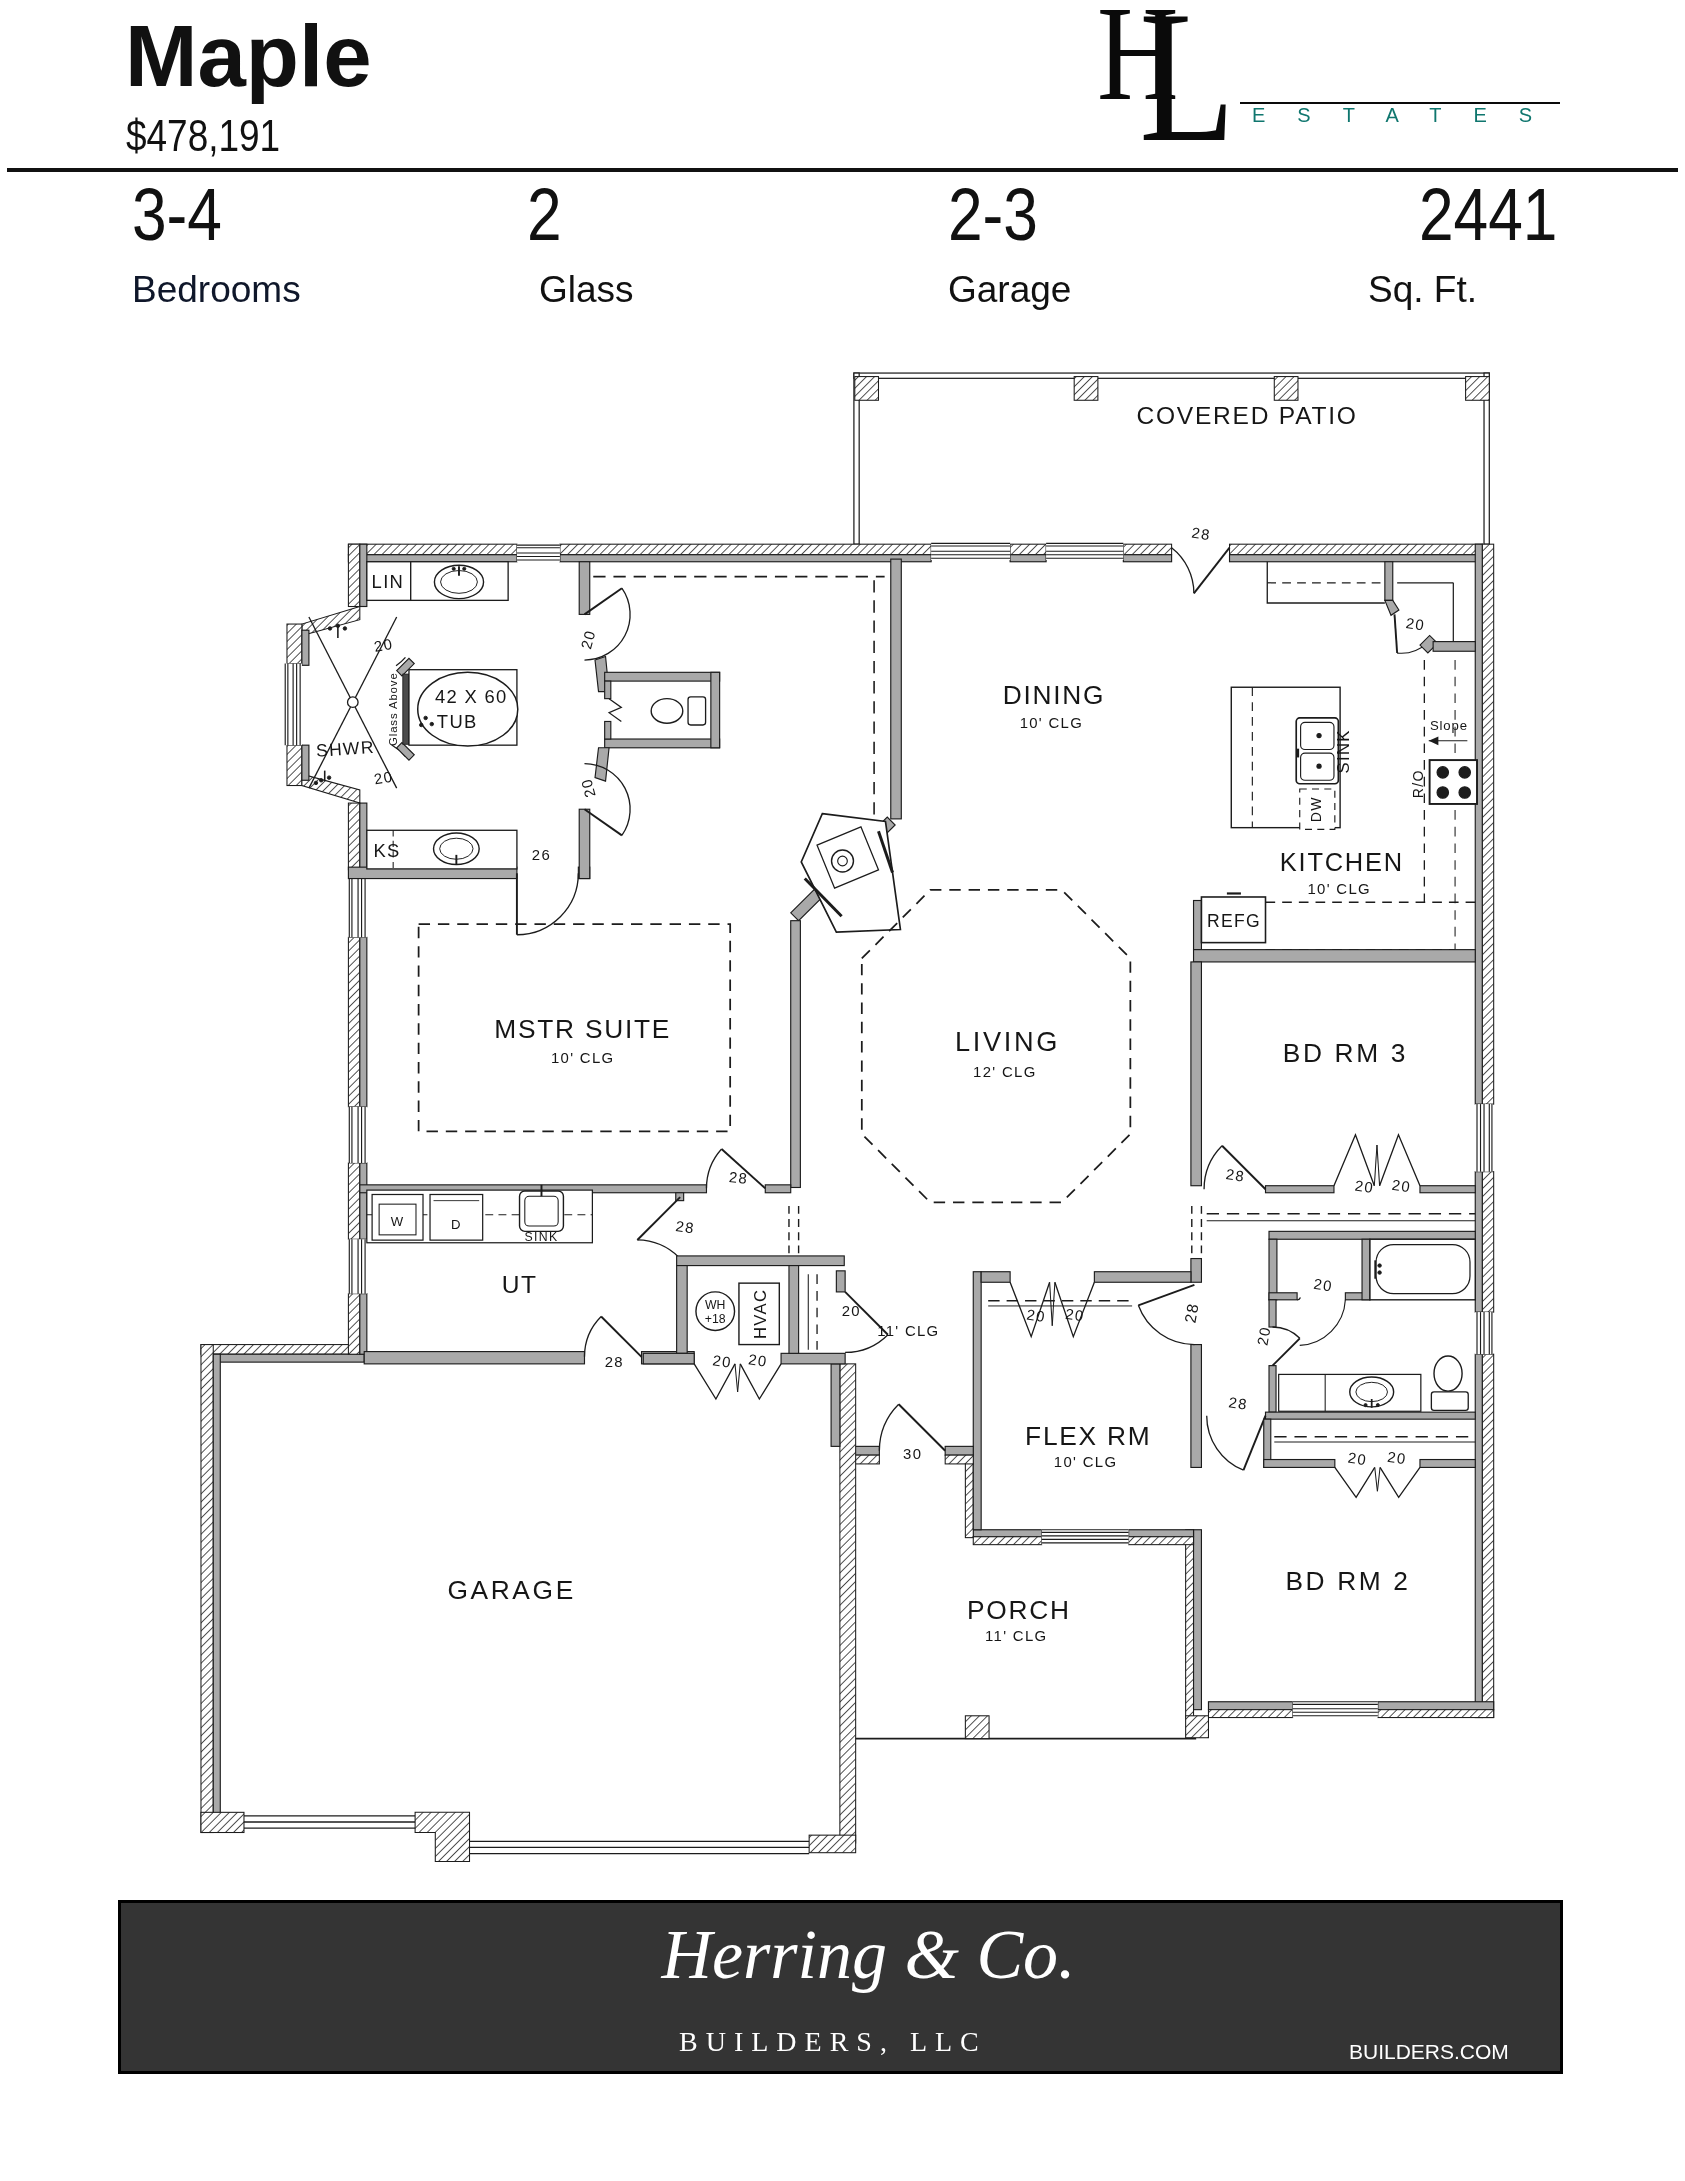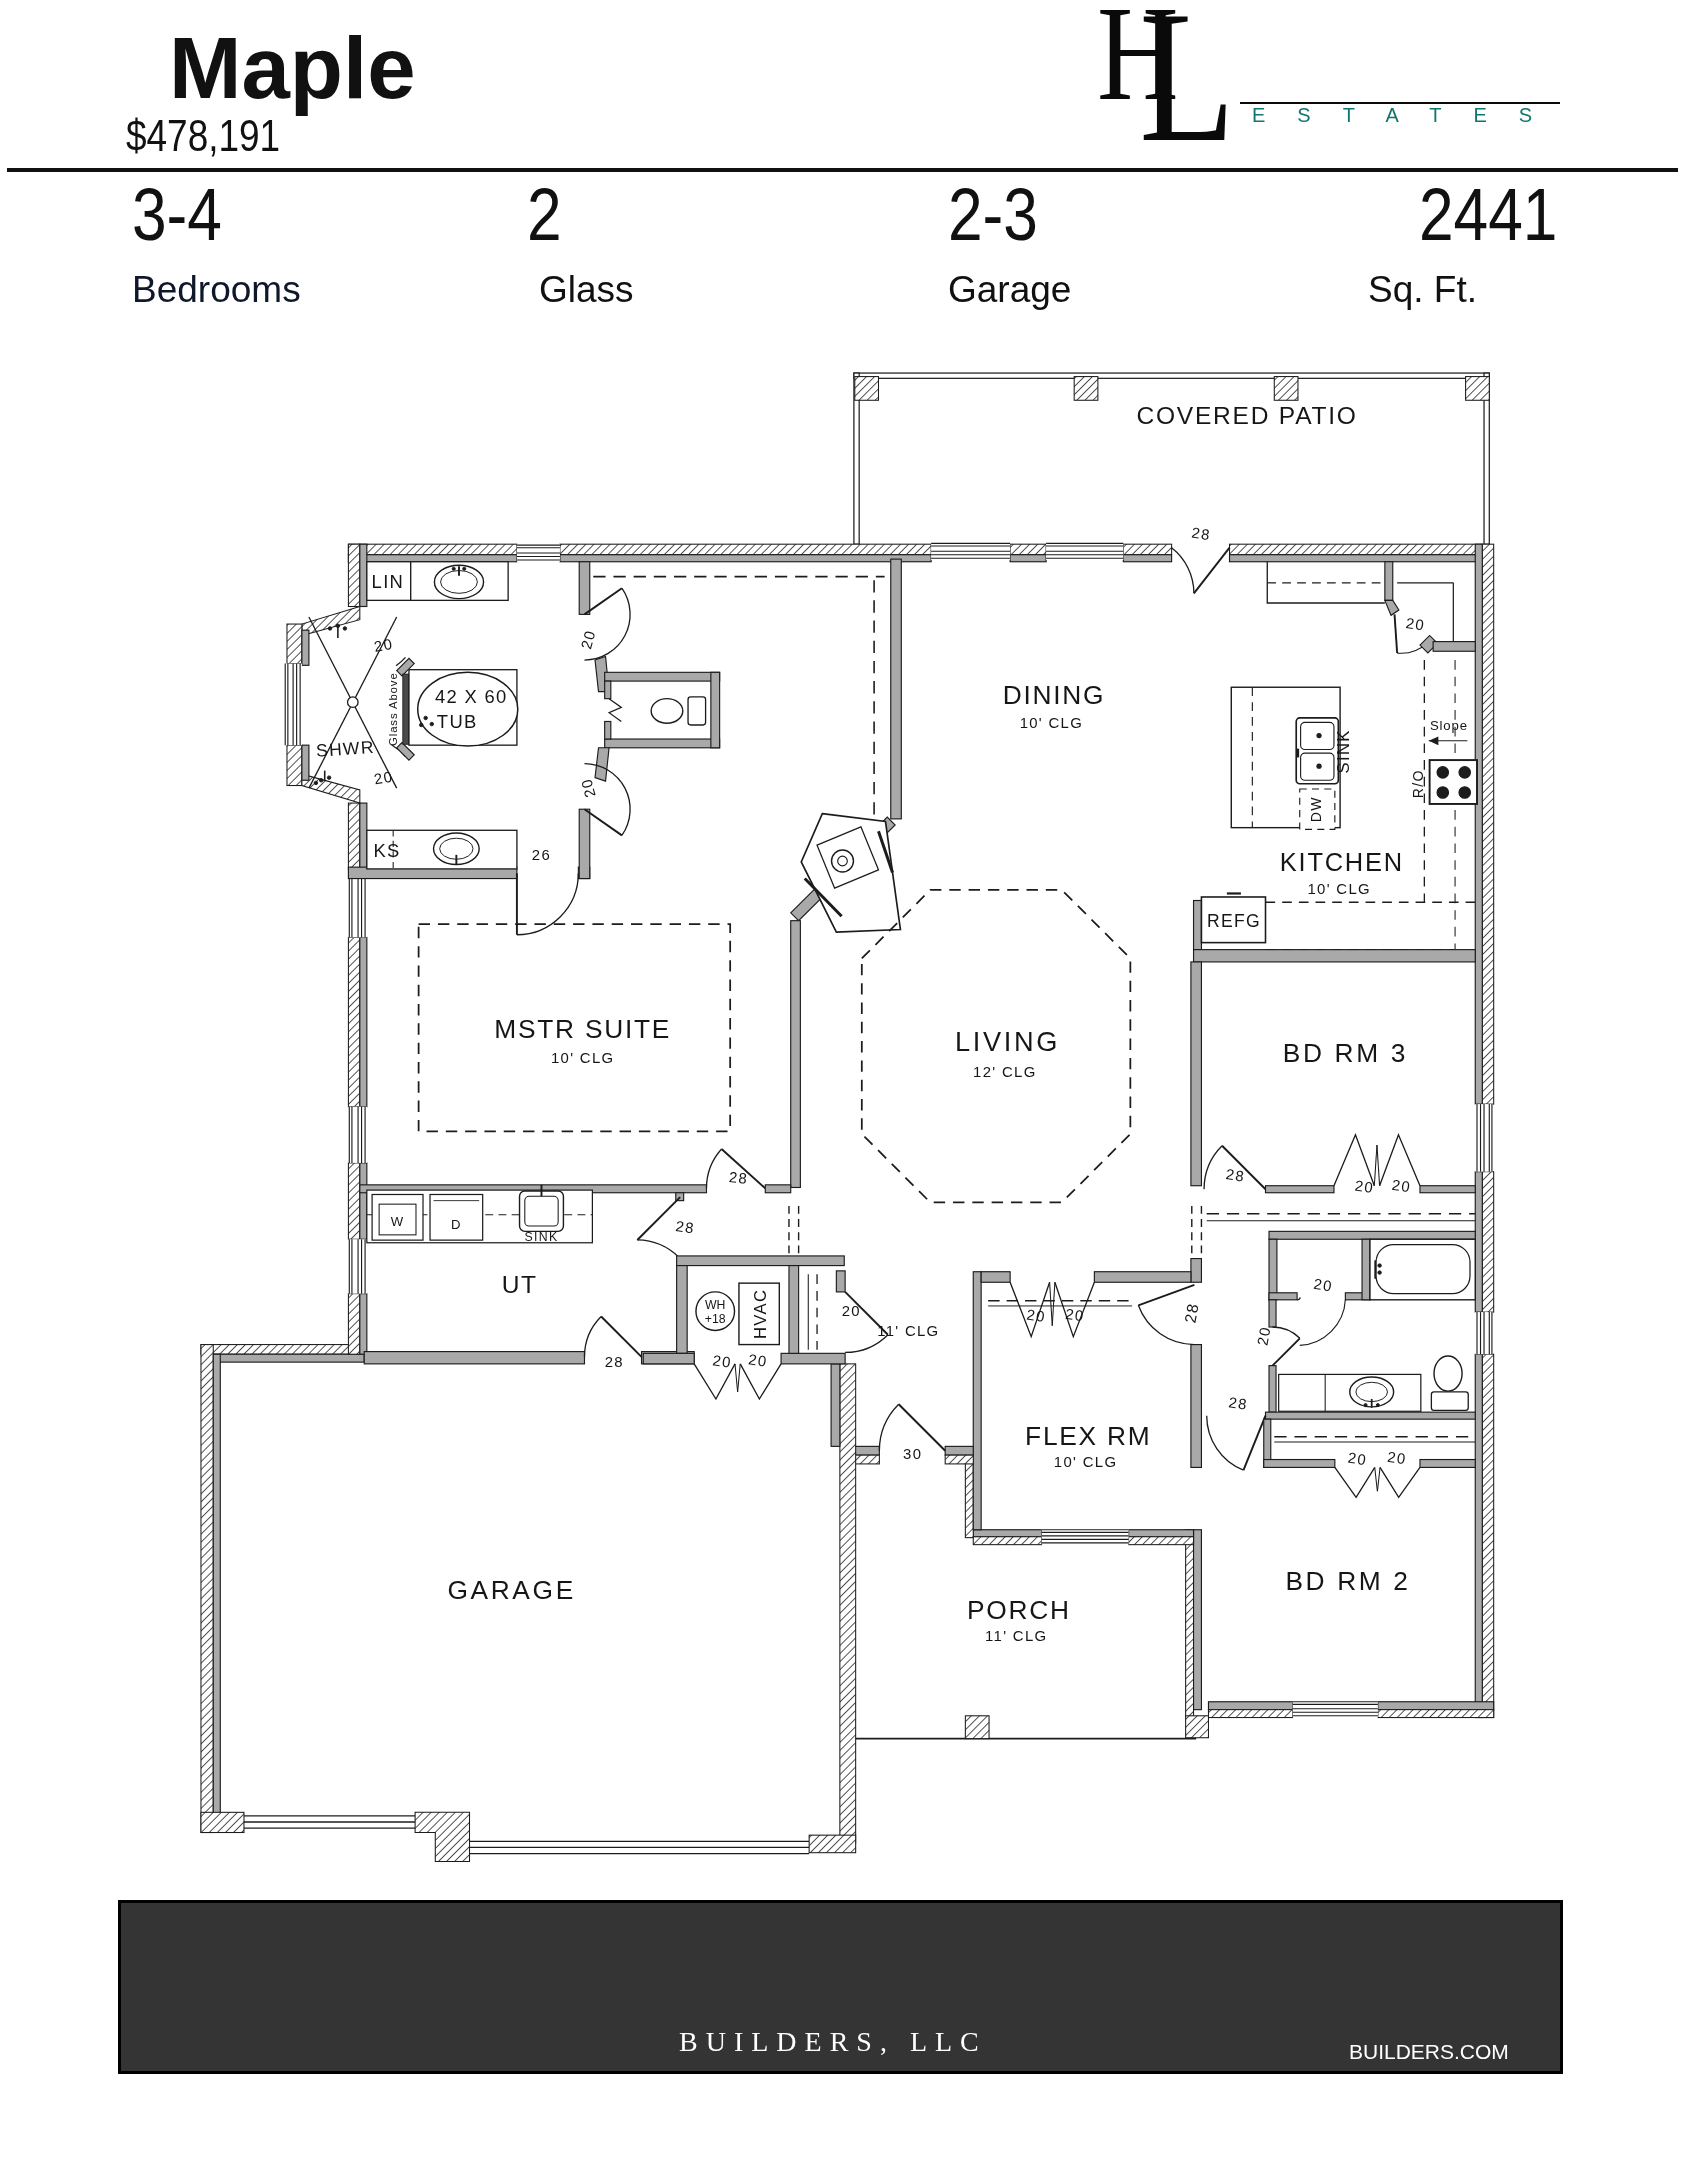--- a/index.html
+++ b/index.html
@@ -3,21 +3,21 @@
 <meta charset="utf-8">
 <style>
   html,body{margin:0;padding:0;background:#fff;}
   .page{position:relative;width:1685px;height:2181px;background:#ffffff;font-family:"Liberation Sans",sans-serif;overflow:hidden;}
   .abs{position:absolute;}
 </style>
 </head>
 <body>
 <div class="page">
 
-  <div class="abs" style="left:125px;top:18px;font-size:87px;font-weight:bold;color:#111;margin-left:44px;">Maple</div>
+  <div class="abs" style="left:125px;top:6px;font-size:87px;font-weight:bold;color:#111;">Maple</div>
 
   <div class="abs" style="left:126px;top:111px;font-size:44px;color:#111;transform:scaleX(0.84);transform-origin:0 0;">$478,191</div>
 
   <div class="abs" style="left:1097px;top:0px;width:176px;height:149px;transform:scaleX(0.83);transform-origin:0 0;">
     <div class="abs" style="left:0px;top:-24.6px;font-family:'Liberation Serif',serif;font-size:136px;color:#0a0a0a;">H</div>
     <div class="abs" style="left:51px;top:-32px;font-family:'Liberation Serif',serif;font-size:189px;color:#0a0a0a;">L</div>
   </div>
 
 
 
@@ -812,18 +812,19 @@
 <text x="1158" y="1870" font-family="&quot;Liberation Sans&quot;,sans-serif" font-size="17" fill="#161616" text-anchor="middle" letter-spacing="1.5" font-weight="normal">11' CLG</text>
 </g>
 
 <g>
 <text x="583" y="1822" font-family="&quot;Liberation Sans&quot;,sans-serif" font-size="30" fill="#161616" text-anchor="middle" letter-spacing="3" font-weight="normal">GARAGE</text>
 </g>
 </svg>
 
   <div class="abs" style="left:118px;top:1900px;width:1445px;height:174px;background:#343434;border:3.5px solid #000;box-sizing:border-box;"></div>
 
+  <div class="abs" style="left:627px;top:1915px;width:483px;text-align:center;white-space:nowrap;font-family:'Liberation Serif',serif;font-style:italic;font-size:70px;color:#fff;">Herring &amp; Co.</div>
 
   <div class="abs" style="left:679px;top:2026px;width:377px;font-family:'Liberation Serif',serif;font-size:28px;letter-spacing:8px;color:#fff;">BUILDERS, LLC</div>
 
   <div class="abs" style="left:1349px;top:2040px;font-size:21px;color:#fff;">BUILDERS.COM</div>
 </div>
 
 
 </body></html>

